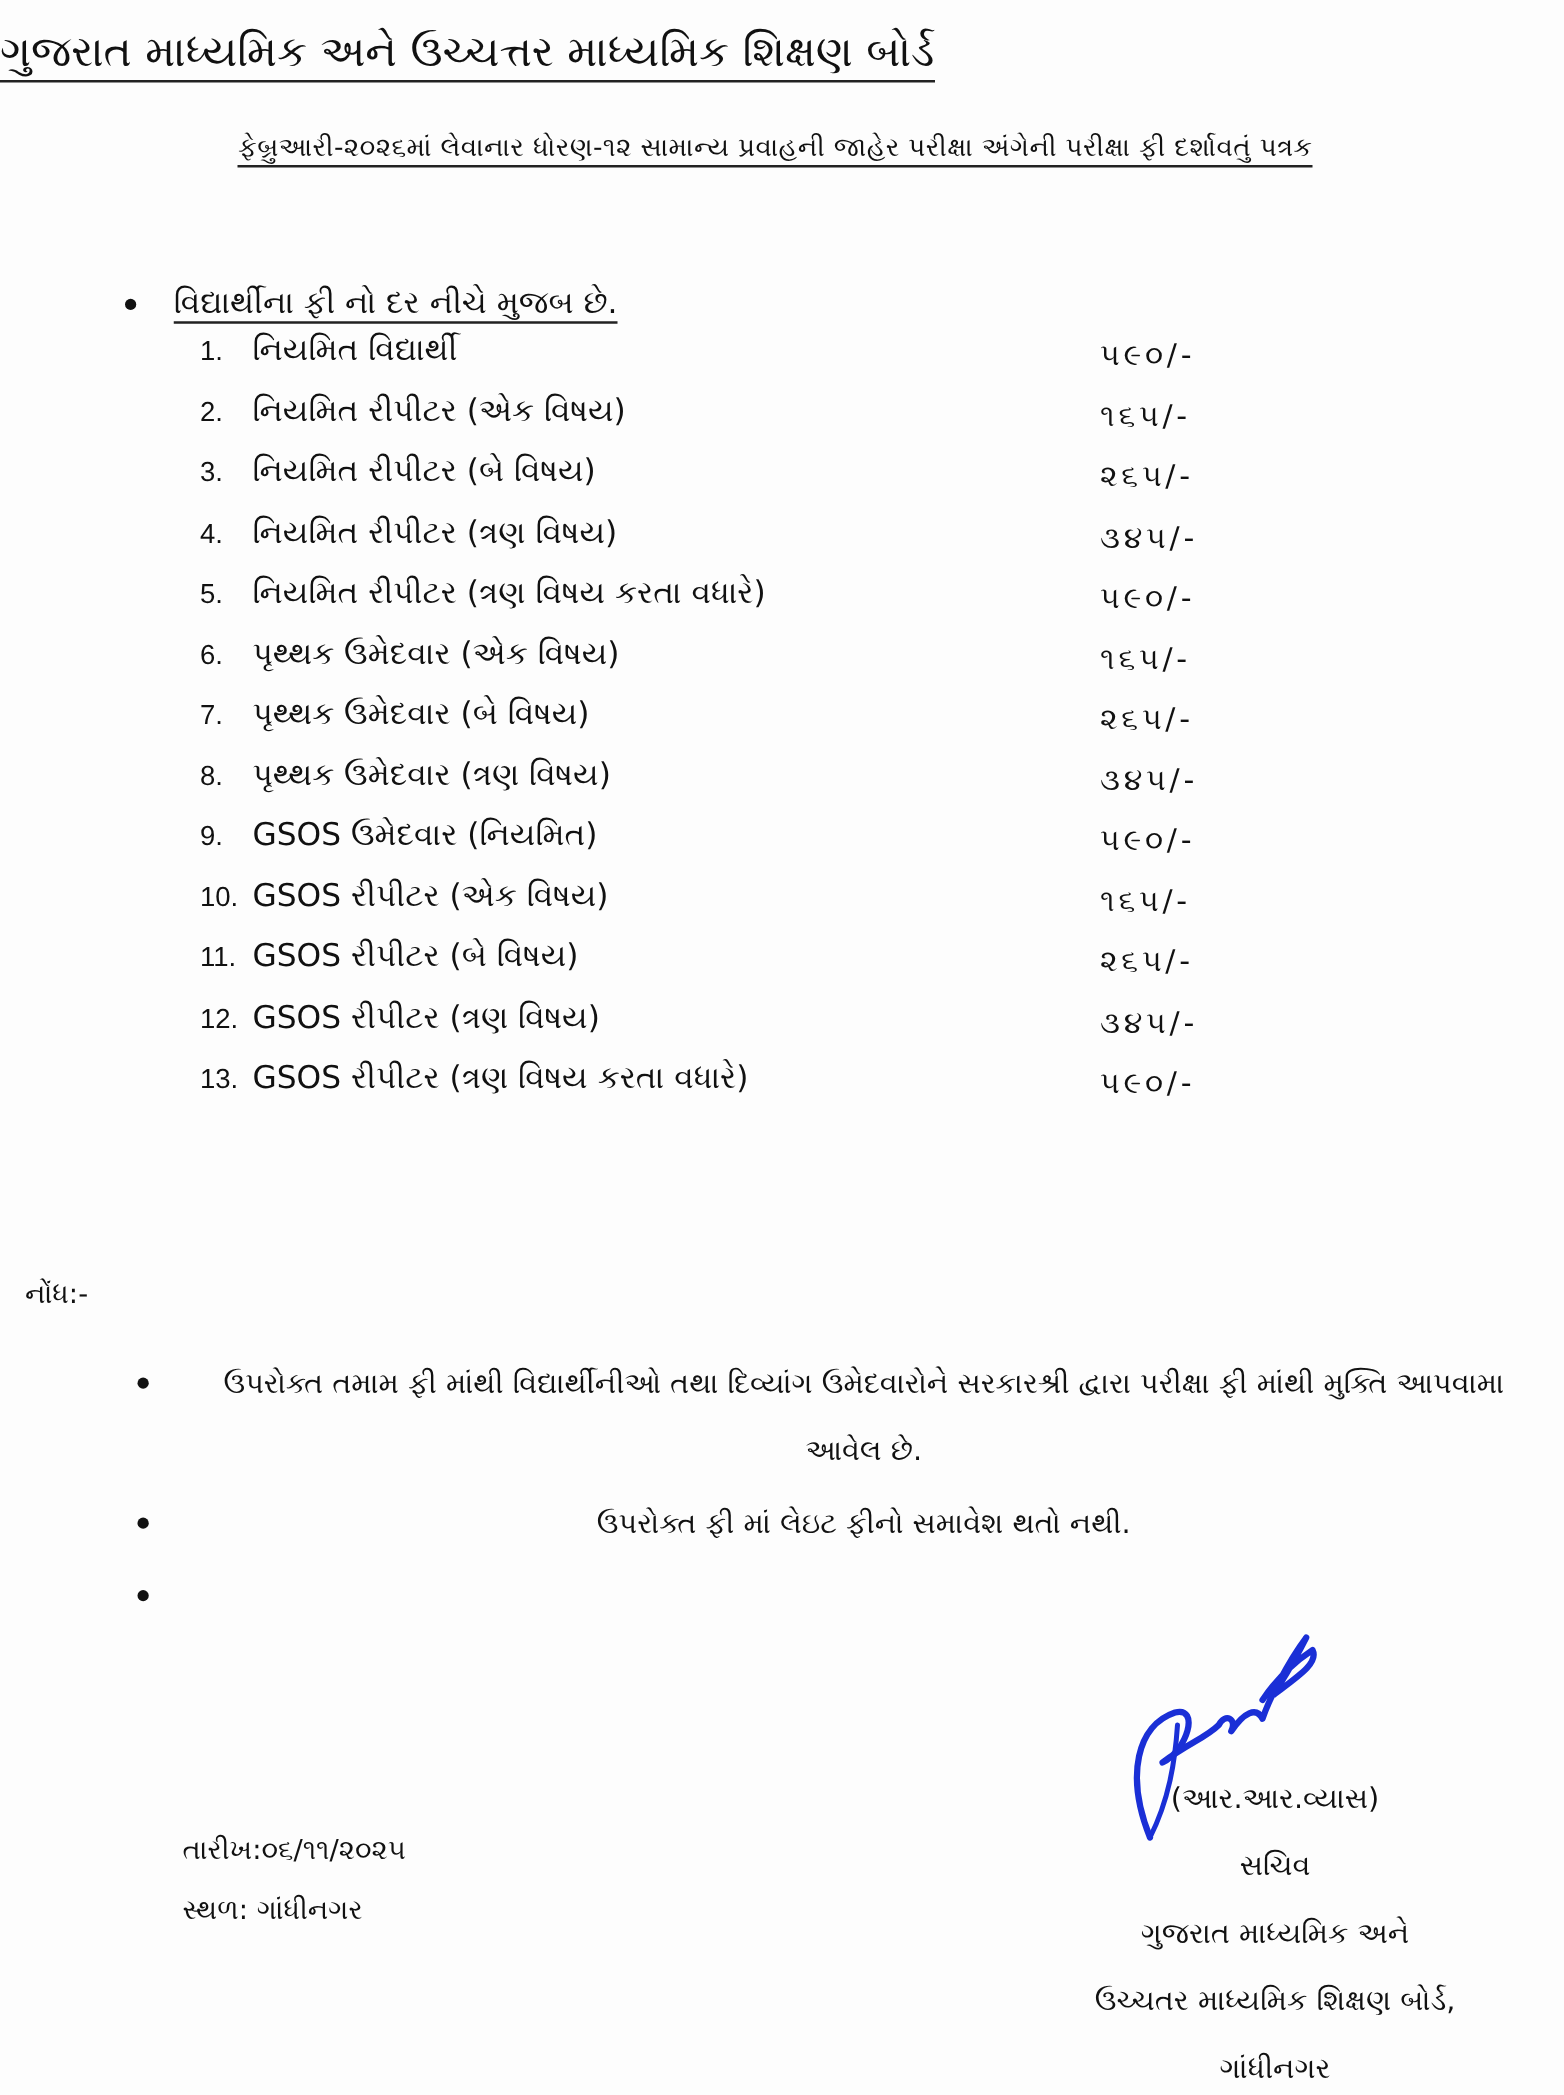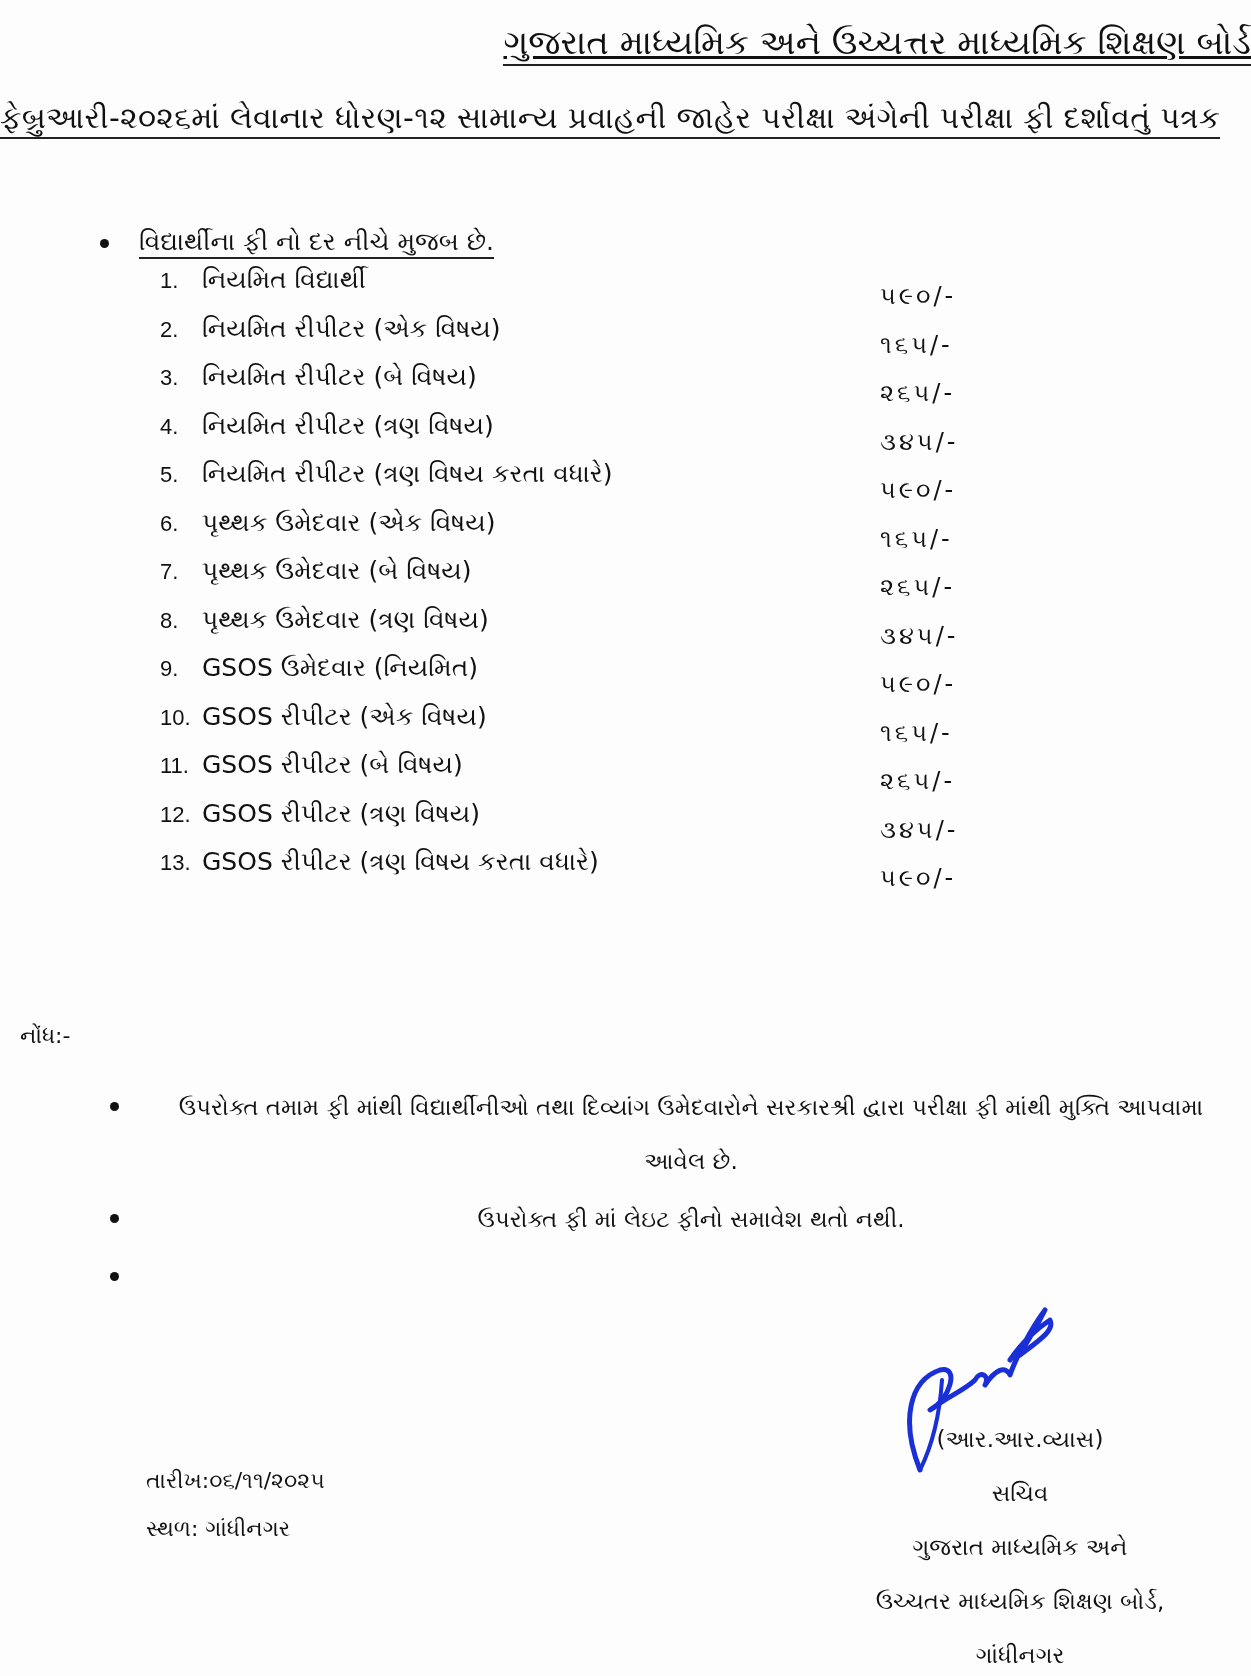--- a/index.html
+++ b/index.html
@@ -19,33 +19,32 @@
       position: absolute;
       left: 0; top: 0;
       width: 1251px;
       height: 1676px;
       background: #fdfdfd;
     }
     .abs { position: absolute; white-space: nowrap; }
 
     .title {
       left: 0; width: 1251px; top: 18px;
-      text-align: right;
+      text-align: left;
       font-size: 34px;
       line-height: 48px;
-      text-decoration: underline;
     }
     .title span {
       border-bottom: 2px solid #222;
       padding-bottom: 2px;
     }
     .subtitle {
       left: 0; width: 1050px; top: 100px;
-      text-align: left;
-      font-size: 30px;
+      text-align: right;
+      font-size: 21px;
       line-height: 36px;
       letter-spacing: 0.3px;
     }
     .subtitle span {
       border-bottom: 2px solid #222;
       padding-bottom: 2px;
     }
 
     .intro {
       left: 100px; top: 224px;
@@ -80,21 +79,21 @@
     .fee-num {
       display: inline-block;
       width: 42px;
       font-family: "Liberation Sans", sans-serif;
       font-size: 22px;
     }
     .fee-label { display: inline-block; }
     .fee-amount {
       position: absolute;
       left: 720px;
-      top: 16px;
+      top: 4px;
       font-size: 24px;
       letter-spacing: 3px;
     }
 
     .note-heading {
       left: 20px; top: 1020px;
       font-size: 22px;
       line-height: 32px;
     }
     .notes {

